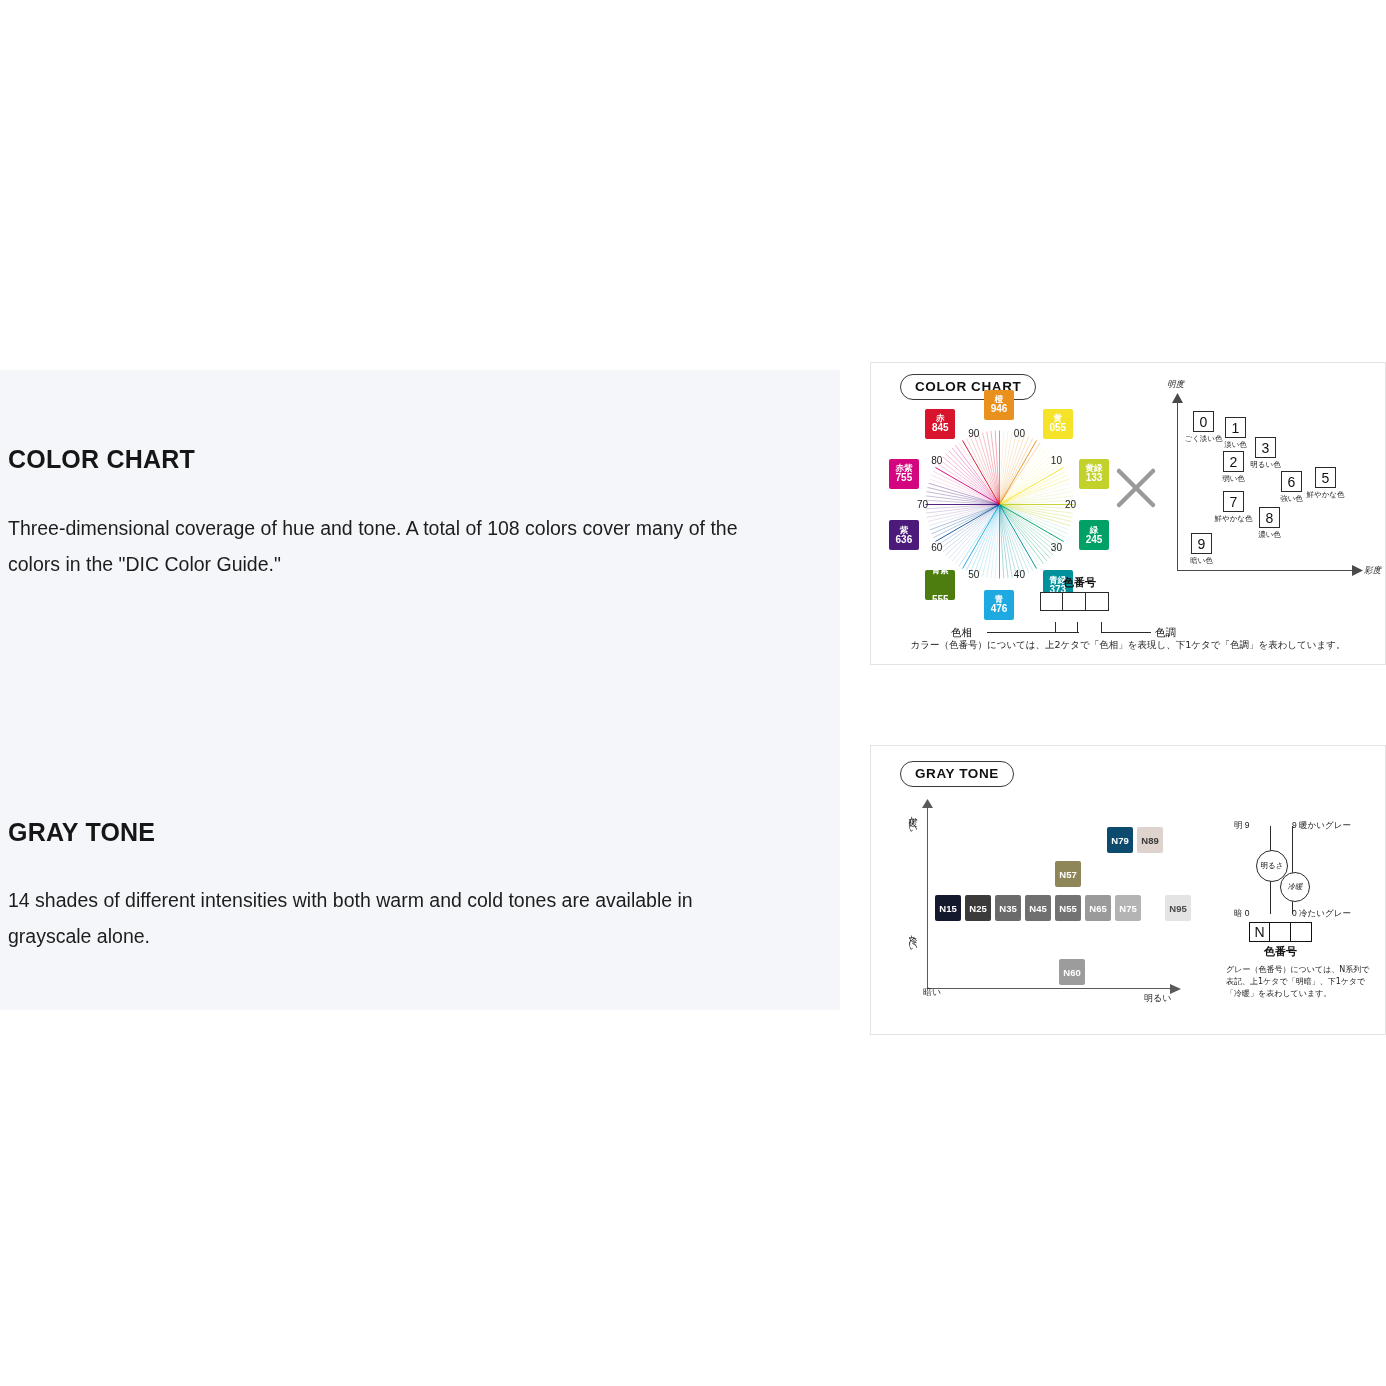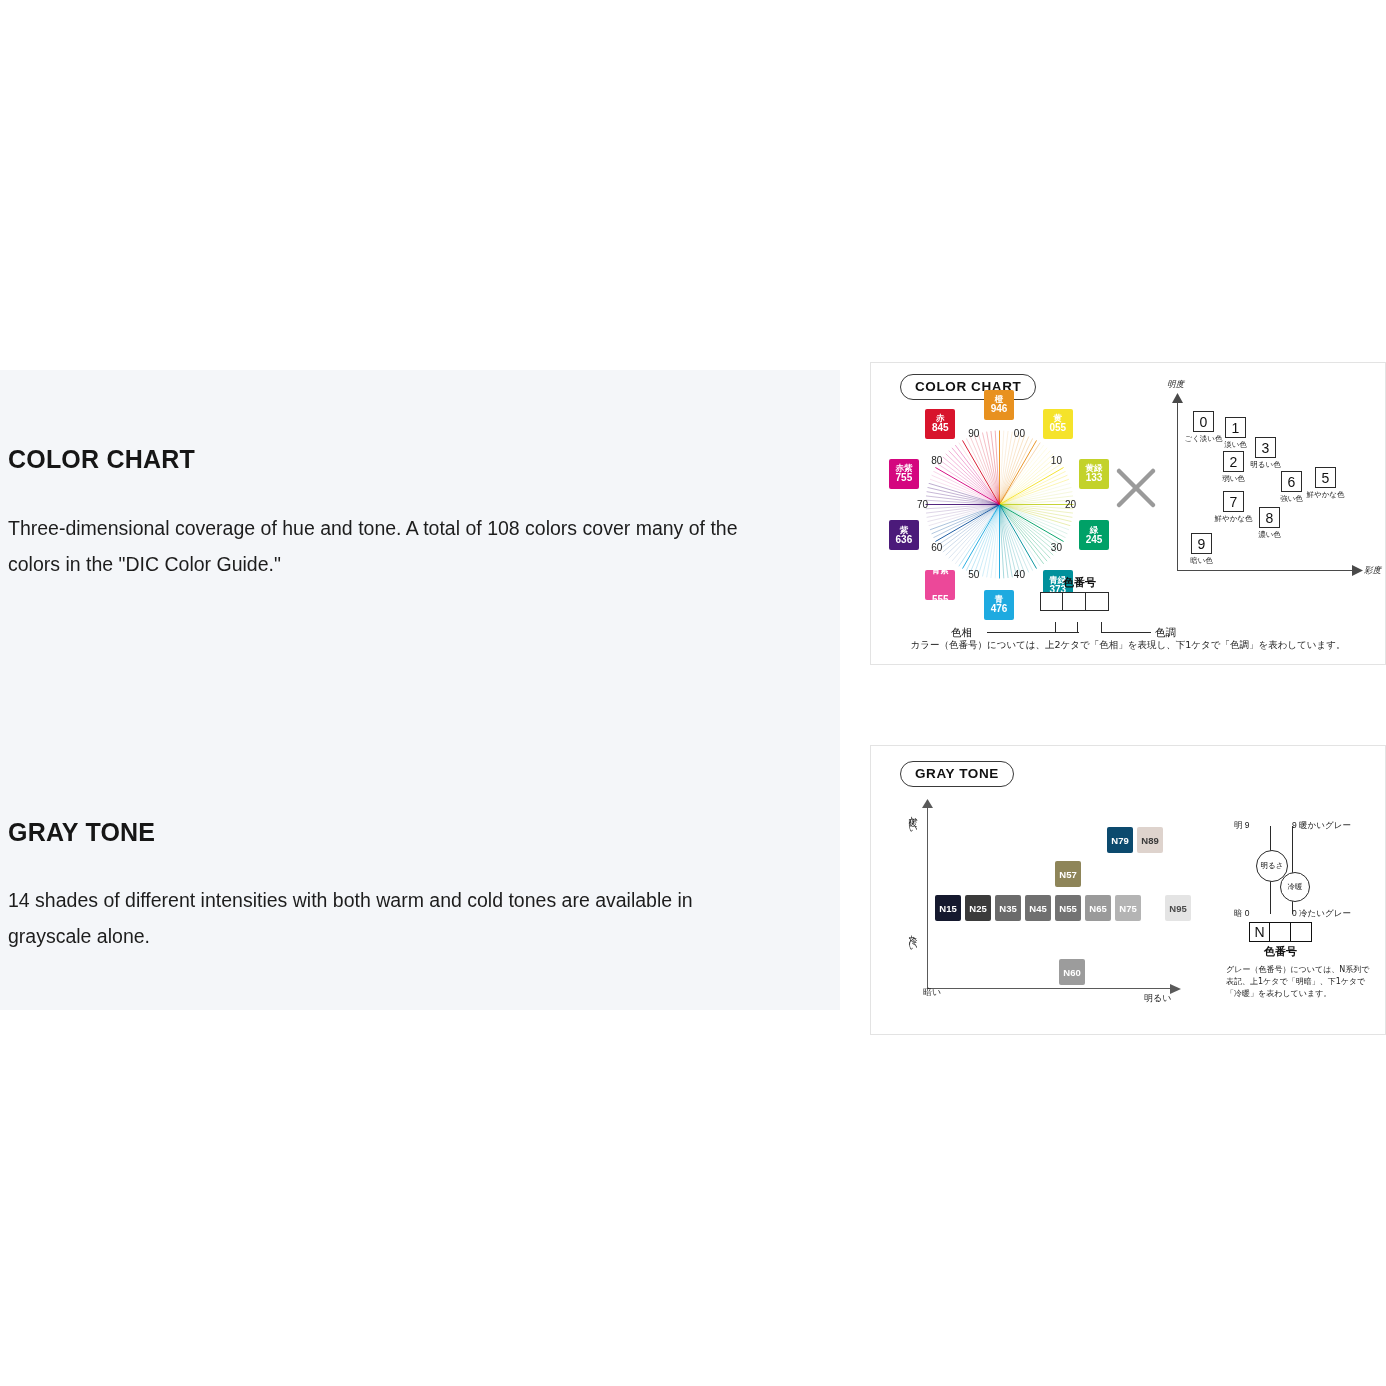--- a/index.html
+++ b/index.html
@@ -310,21 +310,21 @@
           <span class="s-num">245</span>
         </div>
         <div class="swatch" style="background: rgb(0, 145, 156); color: rgb(255, 255, 255); left: 153.779px; top: 173.402px;">
           <span class="s-name">青緑</span>
           <span class="s-num">373</span>
         </div>
         <div class="swatch" style="background: rgb(30, 170, 224); color: rgb(255, 255, 255); left: 95px; top: 192.5px;">
           <span class="s-name">青</span>
           <span class="s-num">476</span>
         </div>
-        <div class="swatch" style="background: #ec4899; color: rgb(255, 255, 255); left: 36.2215px; top: 173.402px; gap: 20px;">
+        <div class="swatch" style="background: #4d7c0f; color: rgb(255, 255, 255); left: 36.2215px; top: 173.402px; gap: 20px;">
           <span class="s-name">青紫</span>
           <span class="s-num">555</span>
         </div>
         <div class="swatch" style="background: rgb(75, 26, 122); color: rgb(255, 255, 255); left: -0.105652px; top: 123.402px;">
           <span class="s-name">紫</span>
           <span class="s-num">636</span>
         </div>
         <div class="swatch" style="background: rgb(212, 6, 127); color: rgb(255, 255, 255); left: -0.105652px; top: 61.5983px;">
           <span class="s-name">赤紫</span>
           <span class="s-num">755</span>
@@ -461,21 +461,21 @@
   <div class="gt-legend">
     <div class="gl-txt" style="left:8px;top:4px;">明 9</div>
     <div class="gl-txt" style="left:66px;top:4px;">9 暖かいグレー</div>
     <div class="gl-txt" style="left:8px;top:92px;">暗 0</div>
     <div class="gl-txt" style="left:66px;top:92px;">0 冷たいグレー</div>
 
     <div class="gl-line" style="left:44px;top:10px;width:1.1px;height:88px;"></div>
     <div class="gl-line" style="left:66px;top:10px;width:1.1px;height:88px;"></div>
 
     <div class="gl-circ" style="left:30px;top:34px;width:30px;height:30px;">明るさ</div>
-    <div class="gl-circ" style="left:54px;top:56px;width:28px;height:28px;">冷暖</div>
+    <div class="gl-circ" style="left:54px;top:56px;width:28px;height:28px;font-style:italic;">冷暖</div>
 
     <div class="gl-boxes" style="left:24px;top:106px;">
       <div>N</div>
       <div></div>
       <div></div>
     </div>
     <div class="gl-code-title" style="left:38px;top:128px;">色番号</div>
 
     <div class="gl-note">グレー（色番号）については、N系列で表記、上1ケタで「明暗」、下1ケタで「冷暖」を表わしています。</div>
   </div>

